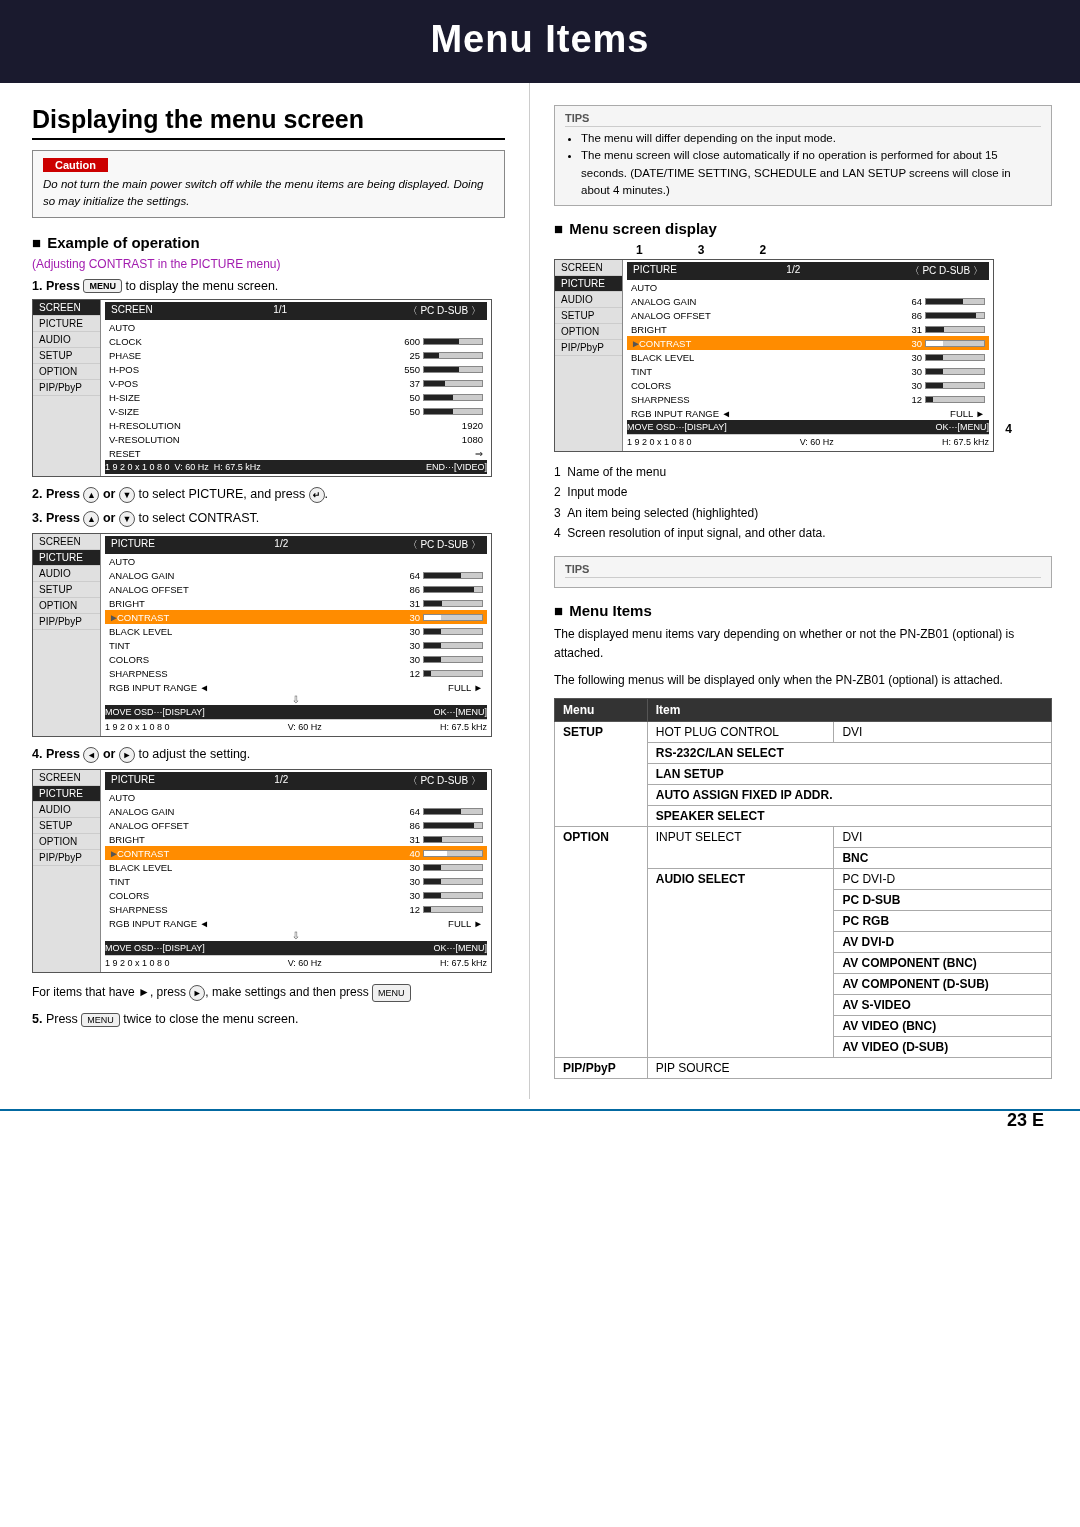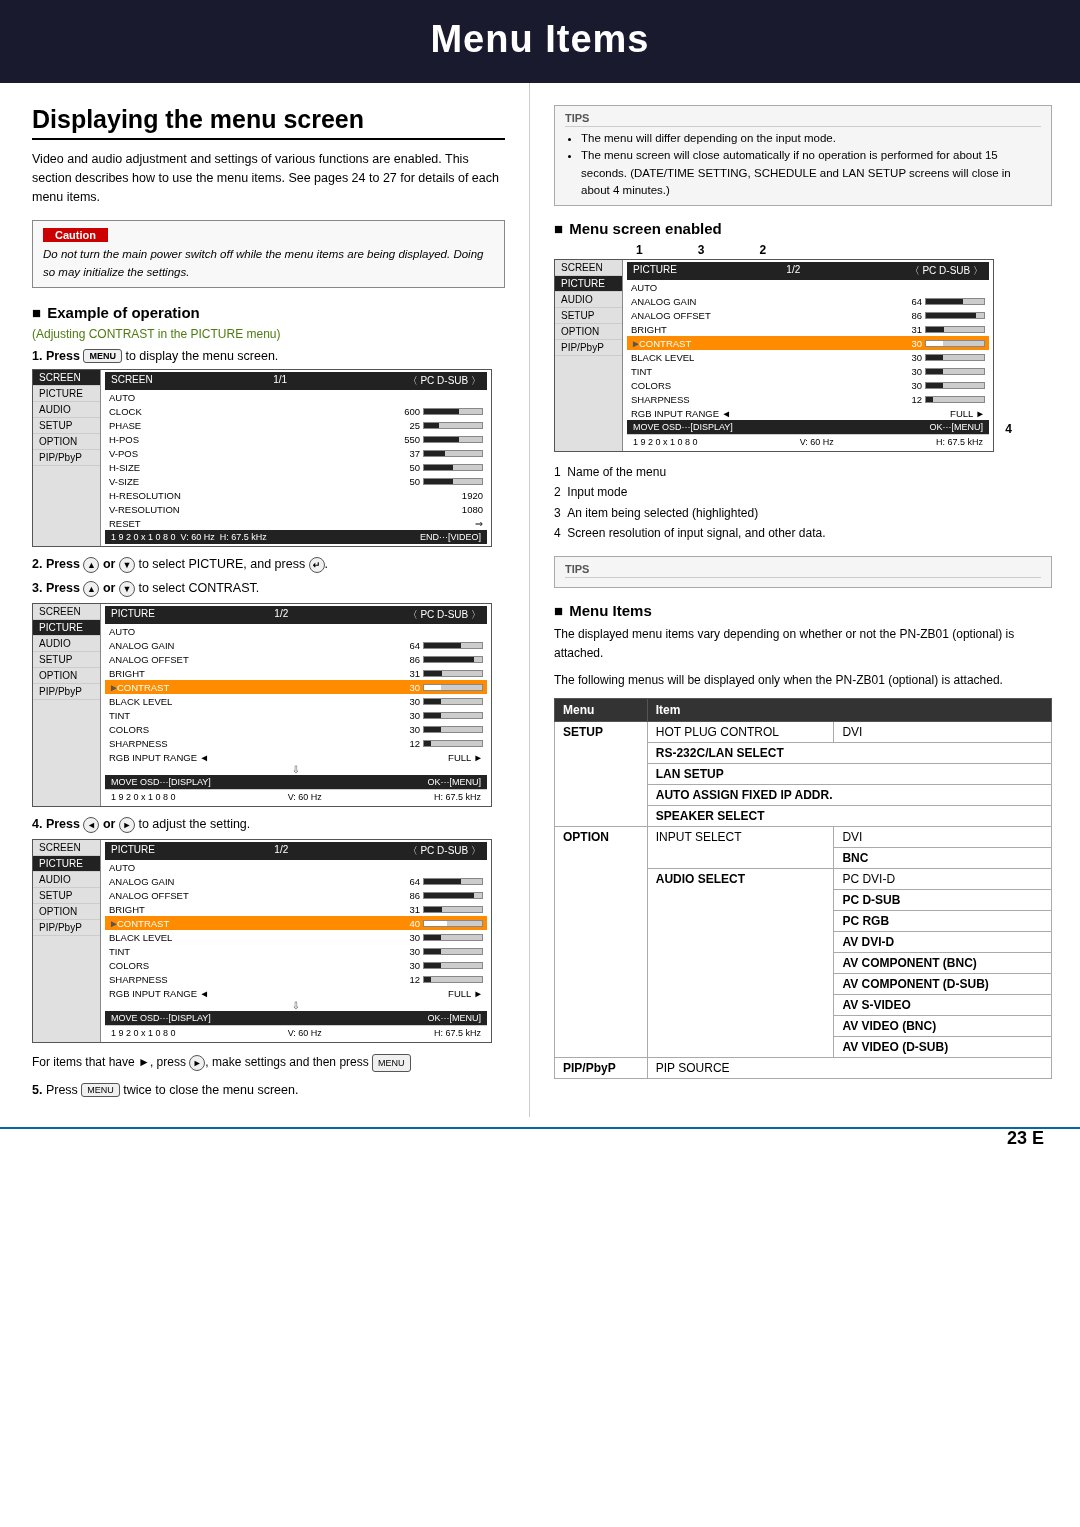--- a/index.html
+++ b/index.html
@@ -197,21 +197,21 @@
       position: absolute;
       top: 0; left: 0;
       height: 100%;
       background: #222;
     }
     .osd-footer {
       display: flex;
       justify-content: space-between;
       background: #222;
       color: #fff;
-      padding: 2px 6px;
+      padding: 2px 0;
       font-size: 9px;
     }
     .osd-arrow {
       text-align: center;
       font-size: 10px;
       color: #555;
     }
 
     
     .btn-icon {
@@ -233,21 +233,21 @@
       padding: 1px 5px;
       font-size: 9px;
       vertical-align: middle;
       background: #f0f0f0;
       white-space: nowrap;
     }
 
     
     .adjusting-note {
       font-size: 12px;
-      color: #4d7c0f;
+      color: #a21caf;
       margin-bottom: 6px;
     }
 
     .step5-text {
       font-size: 12.5px;
       margin-top: 10px;
     }
 
     .for-items-text {
       font-size: 12px;
@@ -335,21 +335,20 @@
 <div class="page-header">
   <h1>Menu Items</h1>
 </div>
 
 <div class="main-content">
 
   <div class="left-col">
 
     <div class="section-title">Displaying the menu screen</div>
 
-    <p class="section-intro">Video and audio adjustment and settings of various functions are enabled. This section describes how to use the menu items. See pages 24 to 27 for details of each menu items.</p>
 
     <div class="caution-box">
       <span class="caution-label">Caution</span>
       <p>Do not turn the main power switch off while the menu items are being displayed. Doing so may initialize the settings.</p>
     </div>
 
     <div class="subsection-heading">
       <span>Example of operation</span>
     </div>
     <p class="adjusting-note">(Adjusting CONTRAST in the PICTURE menu)</p>
@@ -674,21 +673,21 @@
 
     <div class="tips-box">
       <div class="tips-label">TIPS</div>
       <ul>
         <li>The menu will differ depending on the input mode.</li>
         <li>The menu screen will close automatically if no operation is performed for about 15 seconds. (DATE/TIME SETTING, SCHEDULE and LAN SETUP screens will close in about 4 minutes.)</li>
       </ul>
     </div>
 
     <div class="subsection-heading">
-      <span>Menu screen enabled</span>
+      <span>Menu screen display</span>
     </div>
 
     <div style="display:flex; margin-left:82px; margin-bottom:2px; font-size:12px; font-weight:bold; gap:55px;">
       <span>1</span>
       <span>3</span>
       <span>2</span>
     </div>
 
     <div style="position:relative; margin-bottom:10px; max-width:440px;">
       <div class="osd-screen-right">

